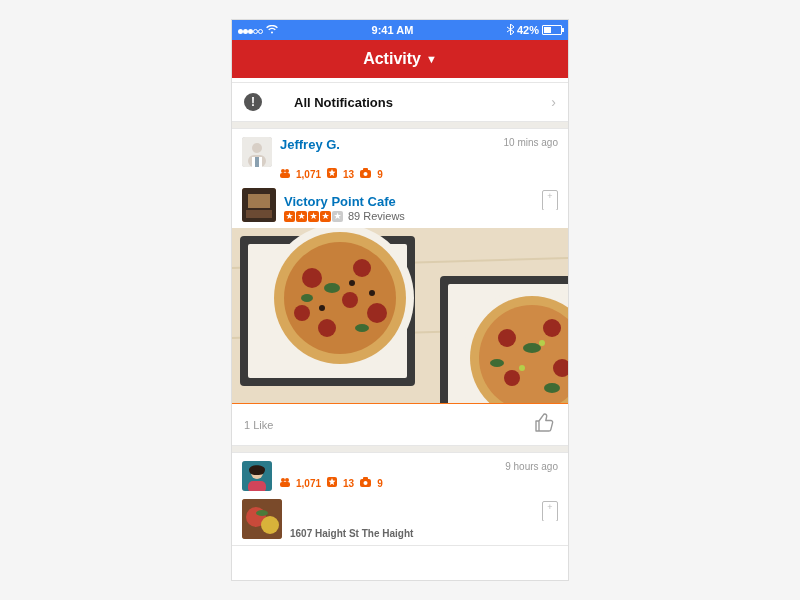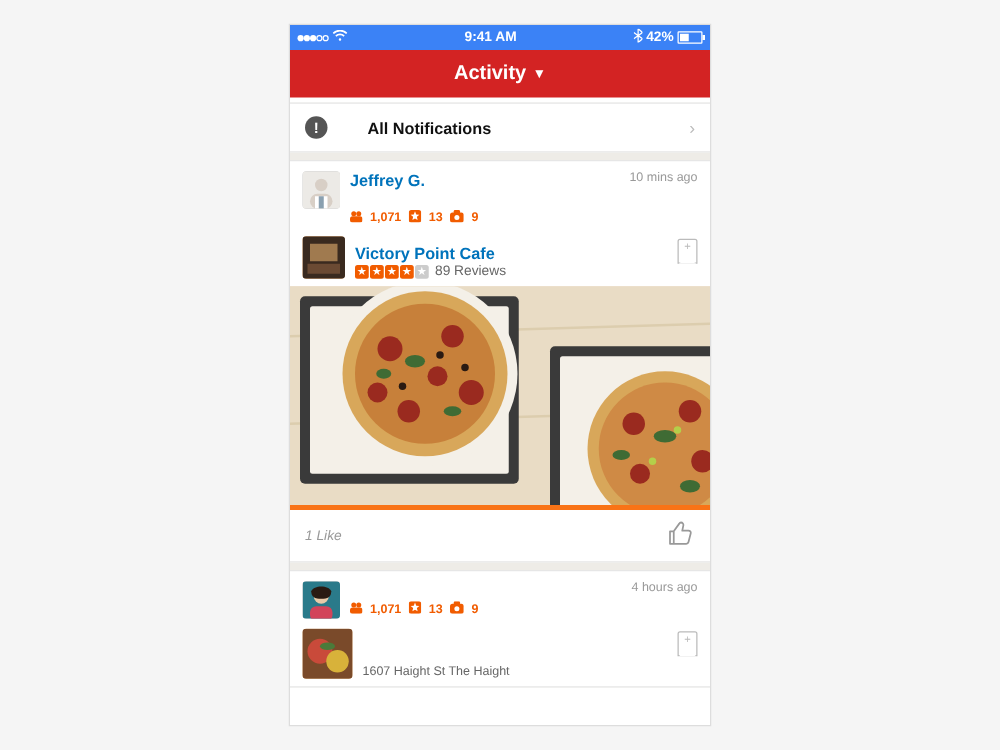--- a/index.html
+++ b/index.html
@@ -41,23 +41,23 @@
   .ratingline{display:flex;align-items:center;gap:5px;margin-top:1px;}
   .stars{display:flex;gap:1px;}
   .star{width:11px;height:11px;background:#f15c00;border-radius:2px;position:relative;}
   .star.empty{background:#ccc;}
   .star::after{content:"★";color:#fff;font-size:9px;position:absolute;inset:0;display:flex;align-items:center;justify-content:center;line-height:11px;}
   .revcount{color:#666;font-size:11px;}
   .bookmark{width:14px;height:18px;border:1px solid #bbb;border-radius:2px 2px 0 0;position:relative;align-self:flex-start;margin-top:2px;}
   .bookmark::after{content:"";position:absolute;bottom:-1px;left:0;width:0;height:0;border-left:7px solid transparent;border-right:7px solid transparent;border-bottom:6px solid #fff;}
   .bookmark .plus{position:absolute;top:1px;left:0;right:0;text-align:center;color:#bbb;font-size:9px;line-height:9px;}
   .photo{width:100%;height:175px;background:#e8d9c2;position:relative;overflow:hidden;}
-  .likerow{display:flex;align-items:center;justify-content:space-between;padding:8px 12px;color:#999;font-size:11px;border-top:4px solid #f97316;font-style:italic;}
+  .likerow{display:flex;align-items:center;justify-content:space-between;padding:8px 12px;color:#999;font-size:11px;border-top:1px solid #f97316;}
   .thumb{font-size:18px;color:#999;}
-  .addr{color:#666;font-size:10px;margin-top:2px;}
+  .addr{color:#666;font-size:10px;margin-top:2px;font-weight:bold;}
 </style>
 </head>
 <body>
 
 <div class="phone">
 
   <div class="statusbar">
     <div class="left">
       <span class="dots"><span></span><span></span><span></span><span class="open"></span><span class="open"></span></span>
       <span class="wifi">
@@ -230,21 +230,21 @@
                 </svg></span>
               <span>13</span>
             <span class="ic"><svg width="11" height="10" viewBox="0 0 11 10">
                   <rect x="0" y="2" width="11" height="8" rx="2" fill="#f15c00"></rect>
                   <rect x="3" y="0" width="5" height="3" rx="1" fill="#f15c00"></rect>
                   <circle cx="5.5" cy="6" r="2" fill="#fff"></circle>
                 </svg></span>
               <span>9</span>
           </div>
         </div>
-        <div class="timeago">4 hours ago</div>
+        <div class="timeago">9 hours ago</div>
       </div>
       <div class="bizrow">
         <div class="bizthumb small">
           <svg viewBox="0 0 40 40">
               <rect width="40" height="40" fill="#7a4a2a"></rect>
               <circle cx="14" cy="18" r="10" fill="#c94a3a"></circle>
               <circle cx="28" cy="26" r="9" fill="#d8b23a"></circle>
               <ellipse cx="20" cy="14" rx="6" ry="3" fill="#4a7a3a"></ellipse>
             </svg>
         </div>

